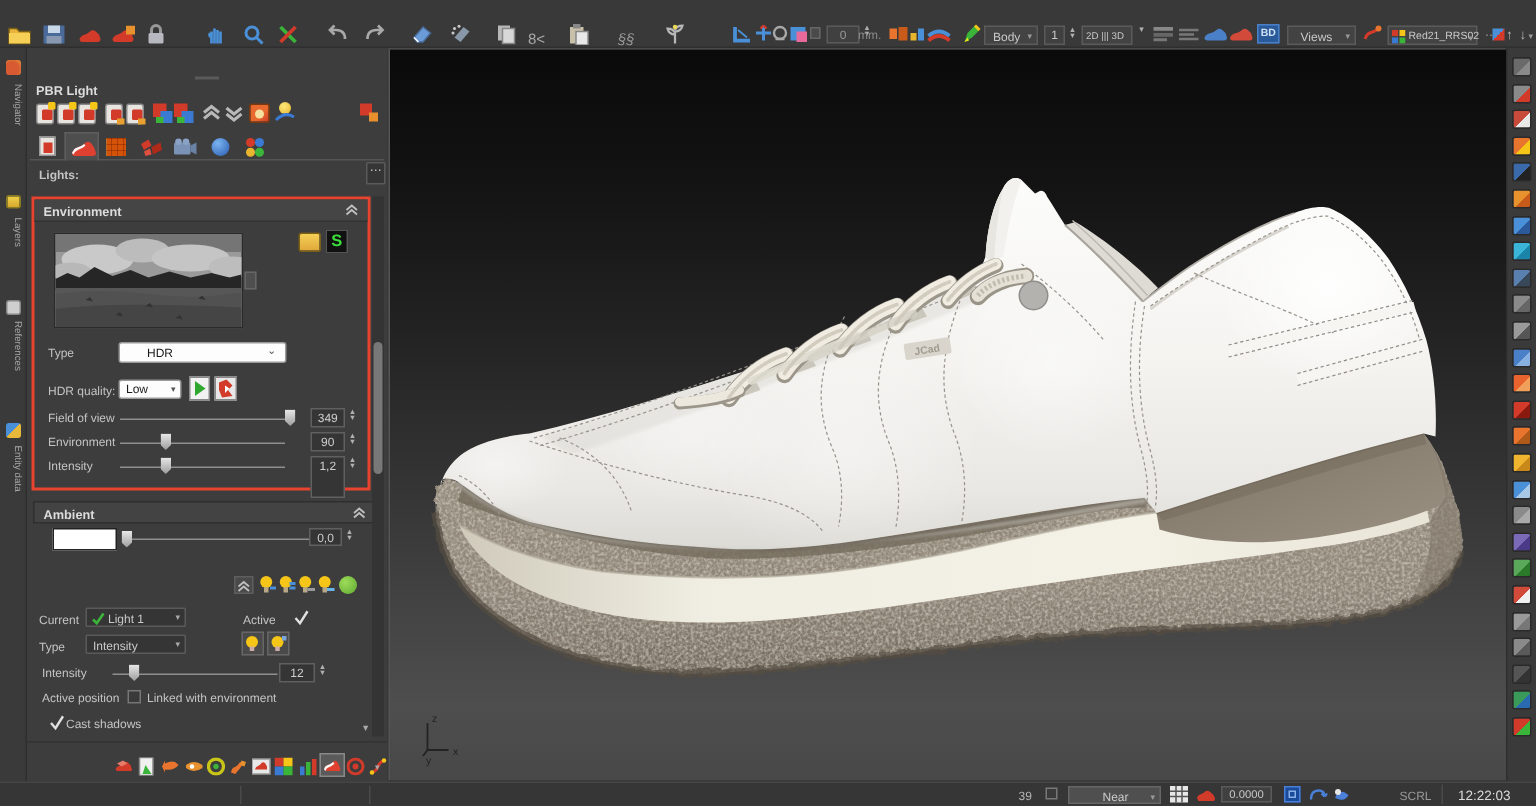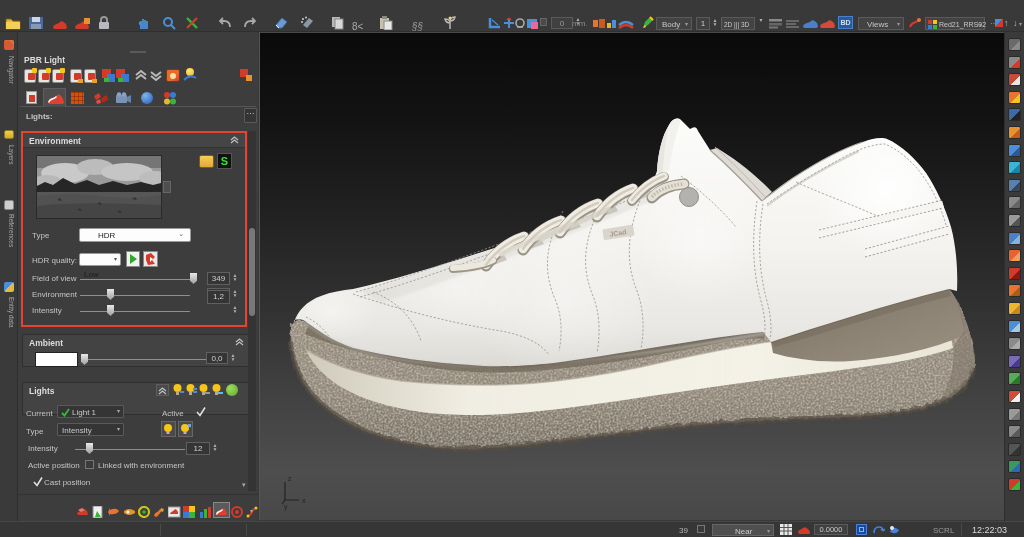--- a/index.html
+++ b/index.html
@@ -19,21 +19,21 @@
 #panel{position:absolute;left:18px;top:32px;width:240px;height:489px;background:#3d3d3d}
 .hdr{font-weight:bold;color:#dcdcdc;font-size:8.5px}
 .lbl{position:absolute;font-size:8px;color:#c4c4c4}
 .combo-dark{position:absolute;background:#353535;border:1px solid #5a5a5a;border-radius:1px;font-size:8px;color:#c9c9c9}
 .combo-light{position:absolute;background:#fdfdfd;border:1px solid #9a9a9a;border-radius:2px;font-size:8px;color:#1a1a1a}
 .valbox{position:absolute;background:#353535;border:1px solid #606060;color:#cfcfcf;font-size:8px;text-align:center}
 .spin{position:absolute;width:8px;color:#b0b0b0;font-size:5px;line-height:4px;text-align:center}
 .groove{position:absolute;height:1px;background:#8f8f8f}
 .thumb{position:absolute;width:7px;height:11px;background:linear-gradient(#e8e8e8,#9e9e9e);clip-path:polygon(0 0,100% 0,100% 70%,50% 100%,0 70%)}
 .chk{position:absolute;width:9px;height:9px;background:#3a3a3a;border:1px solid #777}
-.sect-h{position:absolute;left:4px;width:229px;height:33px;background:#434343;border:1px solid #2f2f2f}
+.sect-h{position:absolute;left:4px;width:229px;height:15px;background:#434343;border:1px solid #2f2f2f}
 .collapse{position:absolute;right:6px;top:3px;font-size:8px;color:#c0c0c0}
 
 #viewport{position:absolute;left:259px;top:32px;width:745px;height:488px;background:linear-gradient(#0a0a0a 0%,#131313 18%,#222 38%,#333 58%,#434343 76%,#4e4e4e 90%,#484848 100%);border-left:1px solid #555;border-top:1px solid #4a4a4a}
 
 #rstrip{position:absolute;left:1004px;top:32px;width:20px;height:489px;background:#3a3a3a;border-left:1px solid #2e2e2e}
 
 #statusbar{position:absolute;left:0;top:521px;width:1024px;height:16px;background:#363636;border-top:1px solid #464646;font-size:8px;color:#b5b5b5}
 </style>
 </head>
 <body>
@@ -334,21 +334,21 @@
       <div class="abs" style="left:194px;top:20px;width:15px;height:16px;background:#111;border:1px solid #555;color:#3adf3a;font-size:11px;font-weight:bold;text-align:center;line-height:15px">S</div>
 
       <div class="lbl" style="left:9px;top:98px">Type</div>
       <div class="combo-light" style="left:56px;top:95px;width:112px;height:14px">
         <span style="position:absolute;left:18px;top:1.5px">HDR</span>
         <span style="position:absolute;right:6px;top:1px;color:#555;font-size:7px">⌄</span>
       </div>
 
       <div class="lbl" style="left:9px;top:123px">HDR quality:</div>
       <div class="combo-light" style="left:56px;top:120px;width:42px;height:13px">
-        <span style="position:absolute;left:4px;top:16px">Low</span>
+        <span style="position:absolute;left:4px;top:1px">Low</span>
         <span style="position:absolute;right:3px;top:1px;color:#555;font-size:6px">▾</span>
       </div>
       <div class="abs" style="left:103px;top:118px;width:14px;height:16px;background:#f2f2f2;border:1px solid #888">
         <svg width="12" height="14">
             <path d="M3,2 L10,7 3,12 Z" fill="#2ea82e"></path>
           </svg>
       </div>
       <div class="abs" style="left:120px;top:118px;width:15px;height:16px;background:#e8e8e8;border:1px solid #888">
         <svg width="13" height="14">
             <path d="M2,3 L7,1 11,5 8,8 11,12 4,13 2,8 Z" fill="#d23a2a"></path>
@@ -362,39 +362,36 @@
       <div class="valbox" style="left:184px;top:139px;width:23px;height:13px;line-height:12px">349</div>
       <div class="spin" style="left:208px;top:140px">▲<br>▼</div>
       <div class="lbl" style="left:9px;top:157px">Environment</div>
       <div class="groove" style="left:57px;top:162px;width:110px"></div>
       <div class="thumb" style="left:84px;top:156px"></div>
       <div class="valbox" style="left:184px;top:155px;width:23px;height:13px;line-height:12px">90</div>
       <div class="spin" style="left:208px;top:156px">▲<br>▼</div>
       <div class="lbl" style="left:9px;top:173px">Intensity</div>
       <div class="groove" style="left:57px;top:178px;width:110px"></div>
       <div class="thumb" style="left:84px;top:172px"></div>
-      <div class="valbox" style="left:184px;top:157px;width:23px;height:14px;line-height:12px">1,2</div>
+      <div class="valbox" style="left:184px;top:171px;width:23px;height:28px;line-height:12px">1,2</div>
       <div class="spin" style="left:208px;top:172px">▲<br>▼</div>
     </div>
 
     <div class="sect-h" style="top:302px">
         <span class="hdr" style="position:absolute;left:6px;top:3px">Ambient</span>
         <span class="collapse"><svg width="9" height="8" viewBox="0 0 9 8">
             <path d="M1,4 L4.5,1 8,4 M1,7 L4.5,4 8,7" stroke="#c0c0c0" stroke-width="1.2" fill="none"></path>
           </svg></span>
       </div>
     <div class="abs" style="left:17px;top:320px;width:43px;height:15px;background:#fff;border:1px solid #222"></div>
     <div class="thumb" style="left:63px;top:322px"></div>
     <div class="groove" style="left:70px;top:327px;width:130px"></div>
     <div class="valbox" style="left:188px;top:320px;width:22px;height:12px;line-height:11px">0,0</div>
     <div class="spin" style="left:211px;top:321px">▲<br>▼</div>
 
-    <div class="sect-h" style="top:350px">
-        <span class="hdr" style="position:absolute;left:6px;top:3px">Lights</span>
-      </div>
     <div class="abs" style="left:138px;top:352px;width:13px;height:12px;background:#4a4a4a;border:1px solid #5e5e5e;color:#ccc;font-size:8px;text-align:center;line-height:11px"><svg width="9" height="8" viewBox="0 0 9 8" style="margin-top:2px">
           <path d="M1,4 L4.5,1 8,4 M1,7 L4.5,4 8,7" stroke="#c0c0c0" stroke-width="1.2" fill="none"></path>
         </svg></div>
     <div id="bulbrow">
         <svg class="abs" style="left:154px;top:351px" width="13" height="14">
           <circle cx="5.5" cy="5" r="4" fill="#f5c518"></circle>
           <rect x="4" y="8.5" width="3" height="3.5" fill="#b8a888"></rect>
           <rect x="8" y="8" width="4" height="2" fill="#4a90d8"></rect>
         </svg>
         <svg class="abs" style="left:167px;top:351px" width="13" height="14">
@@ -445,21 +442,21 @@
     <div class="groove" style="left:57px;top:417px;width:110px"></div>
     <div class="thumb" style="left:68px;top:411px"></div>
     <div class="valbox" style="left:168px;top:410px;width:24px;height:13px;line-height:12px">12</div>
     <div class="spin" style="left:193px;top:411px">▲<br>▼</div>
     <div class="lbl" style="left:10px;top:429px;font-size:8px">Active position</div>
     <div class="chk" style="left:67px;top:428px"></div>
     <div class="lbl" style="left:80px;top:429px;font-size:8px">Linked with environment</div>
     <svg class="abs" style="left:14px;top:444px" width="12" height="12">
         <path d="M2,6 L5,9.5 10,1.5" stroke="#e0e0e0" stroke-width="1.6" fill="none"></path>
       </svg>
-    <div class="lbl" style="left:26px;top:446px">Cast position</div>
+    <div class="lbl" style="left:26px;top:446px">Cast shadows</div>
     <div class="abs" style="left:224px;top:449px;color:#aaa;font-size:7px">▾</div>
 
     <div class="abs" style="left:230px;top:99px;width:8px;height:360px;background:#343434"></div>
     <div class="abs" style="left:231px;top:196px;width:6px;height:88px;background:#787878;border-radius:3px"></div>
 
     <div class="abs" style="left:0;top:462px;width:240px;height:27px;background:#3d3d3d;border-top:1px solid #333"></div>
       <div class="abs" style="left:58px;top:472px;width:13px;height:12px"><svg width="13" height="12">
           <path d="M1,8 C2,5 4,6 6,4 C8,2 9,3 11,5 L12,8 Q12,9 11,9 L2,9 Z" fill="#d23a2a"></path>
           <path d="M2,4 l4,-2 3,2 -4,2 Z" fill="#e87a6a"></path>
         </svg></div>

